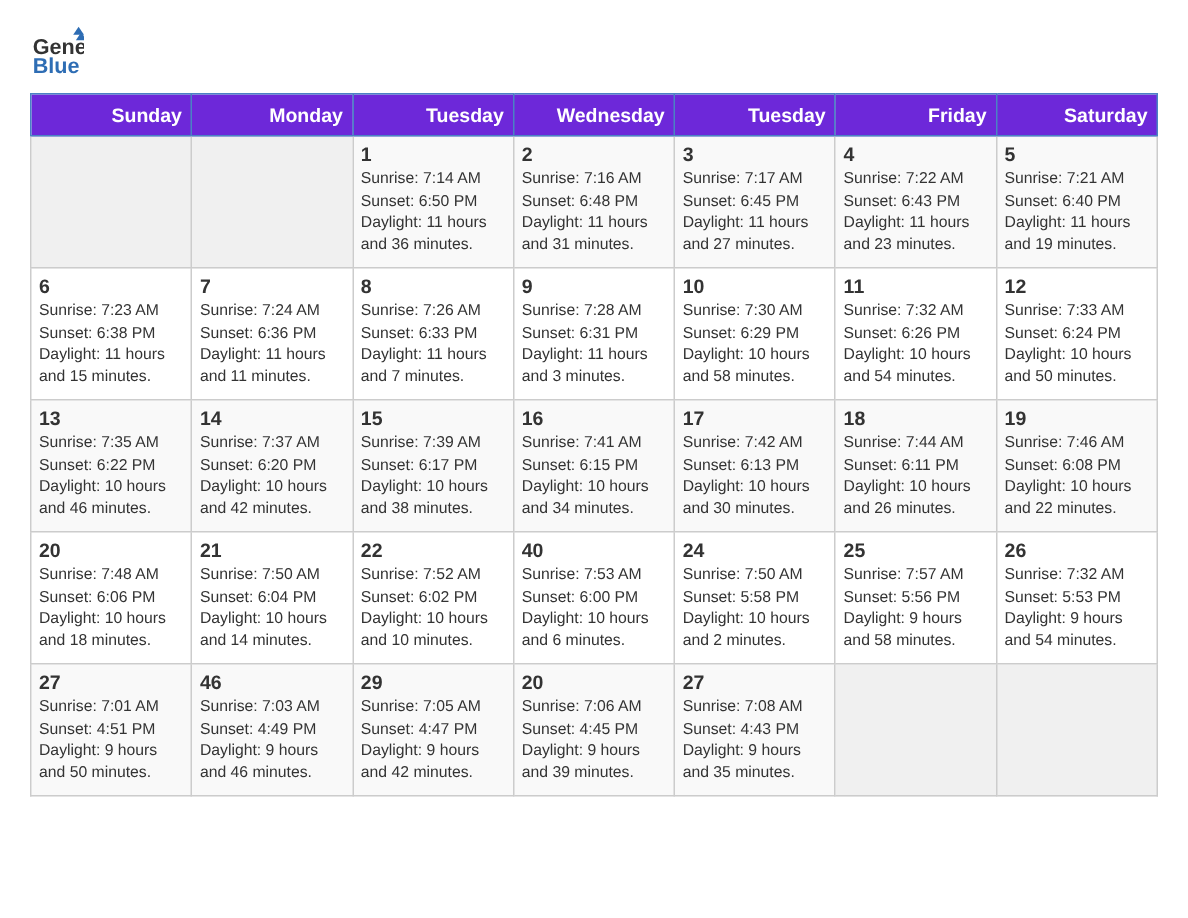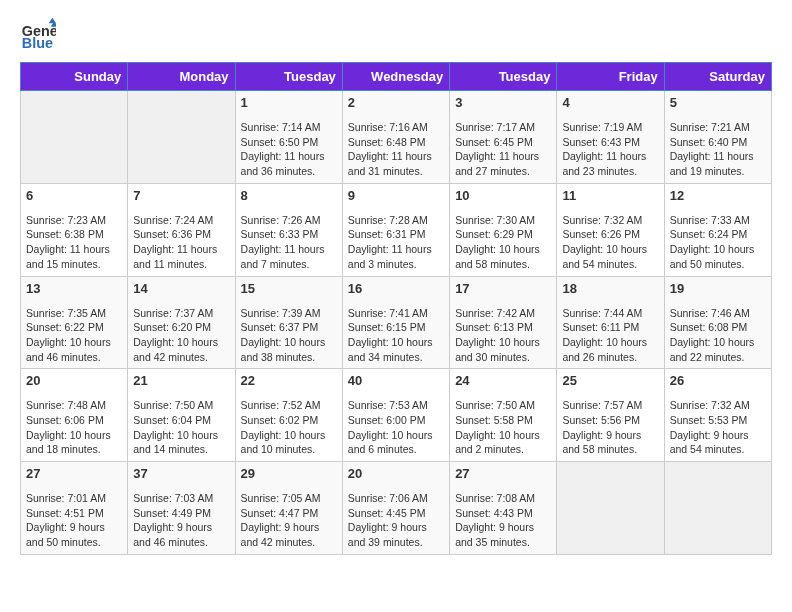--- a/index.html
+++ b/index.html
@@ -67,21 +67,20 @@
     .day-number {
       font-size: 13px;
       font-weight: bold;
       display: block;
       margin-bottom: 2px;
     }
     .day-info {
       font-size: 10.5px;
       line-height: 1.4;
       color: #333;
-      margin-top: 10px;
     }
     .empty-cell {
       background: #f0f0f0 !important;
     }
   </style>
 </head>
 <body>
 
 <div class="header-area">
   <div class="logo">
@@ -131,21 +130,21 @@
 Daylight: 11 hours and 31 minutes.</div>
         </td>
         <td>
           <span class="day-number">3</span>
           <div class="day-info">Sunrise: 7:17 AM
 Sunset: 6:45 PM
 Daylight: 11 hours and 27 minutes.</div>
         </td>
         <td>
           <span class="day-number">4</span>
-          <div class="day-info">Sunrise: 7:19 AM
+          <div class="day-info">Sunrise: 7:22 AM
 Sunset: 6:43 PM
 Daylight: 11 hours and 23 minutes.</div>
         </td>
         <td>
           <span class="day-number">5</span>
           <div class="day-info">Sunrise: 7:21 AM
 Sunset: 6:40 PM
 Daylight: 11 hours and 19 minutes.</div>
         </td>
       </tr>
@@ -202,21 +201,21 @@
         </td>
         <td>
           <span class="day-number">14</span>
           <div class="day-info">Sunrise: 7:37 AM
 Sunset: 6:20 PM
 Daylight: 10 hours and 42 minutes.</div>
         </td>
         <td>
           <span class="day-number">15</span>
           <div class="day-info">Sunrise: 7:39 AM
-Sunset: 6:37 PM
+Sunset: 6:17 PM
 Daylight: 10 hours and 38 minutes.</div>
         </td>
         <td>
           <span class="day-number">16</span>
           <div class="day-info">Sunrise: 7:41 AM
 Sunset: 6:15 PM
 Daylight: 10 hours and 34 minutes.</div>
         </td>
         <td>
           <span class="day-number">17</span>
@@ -282,21 +281,21 @@
         </td>
       </tr>
       <tr>
         <td>
           <span class="day-number">27</span>
           <div class="day-info">Sunrise: 7:01 AM
 Sunset: 4:51 PM
 Daylight: 9 hours and 50 minutes.</div>
         </td>
         <td>
-          <span class="day-number">37</span>
+          <span class="day-number">46</span>
           <div class="day-info">Sunrise: 7:03 AM
 Sunset: 4:49 PM
 Daylight: 9 hours and 46 minutes.</div>
         </td>
         <td>
           <span class="day-number">29</span>
           <div class="day-info">Sunrise: 7:05 AM
 Sunset: 4:47 PM
 Daylight: 9 hours and 42 minutes.</div>
         </td>

